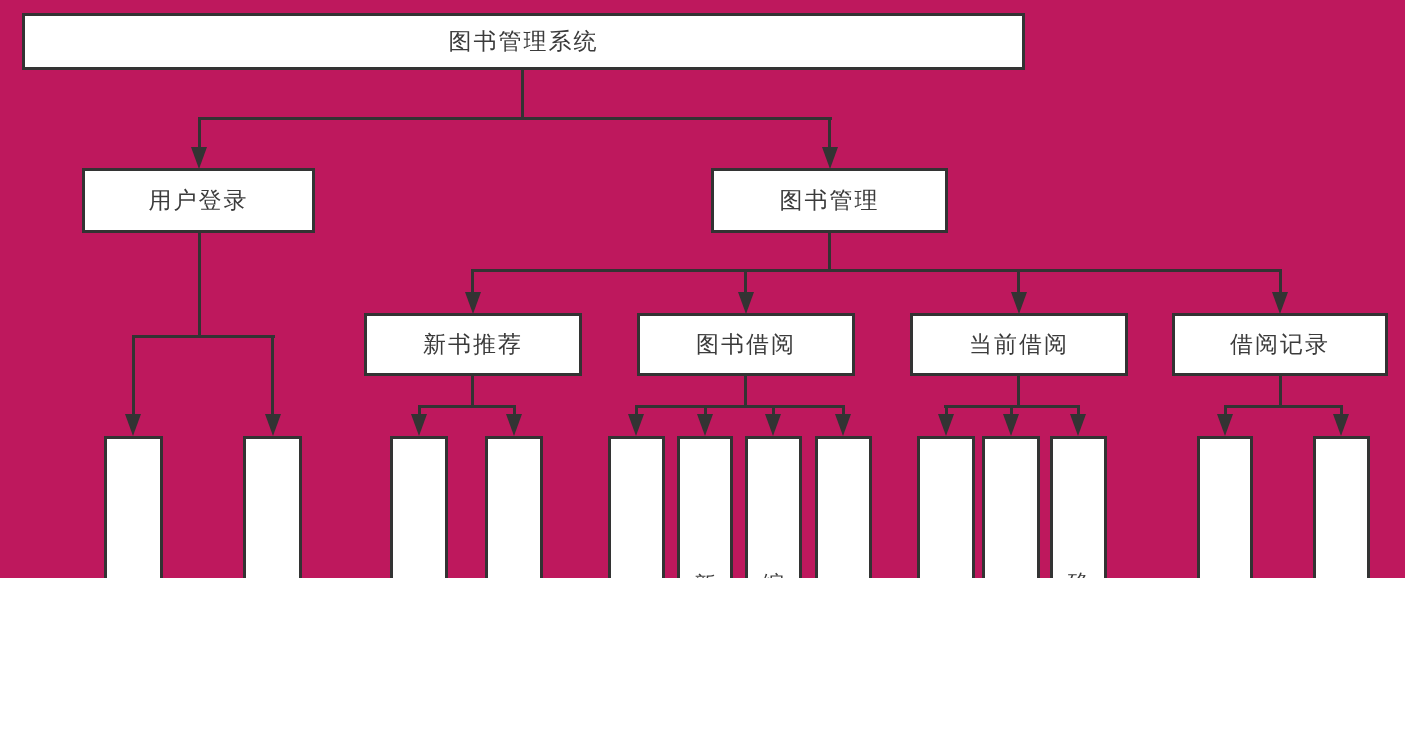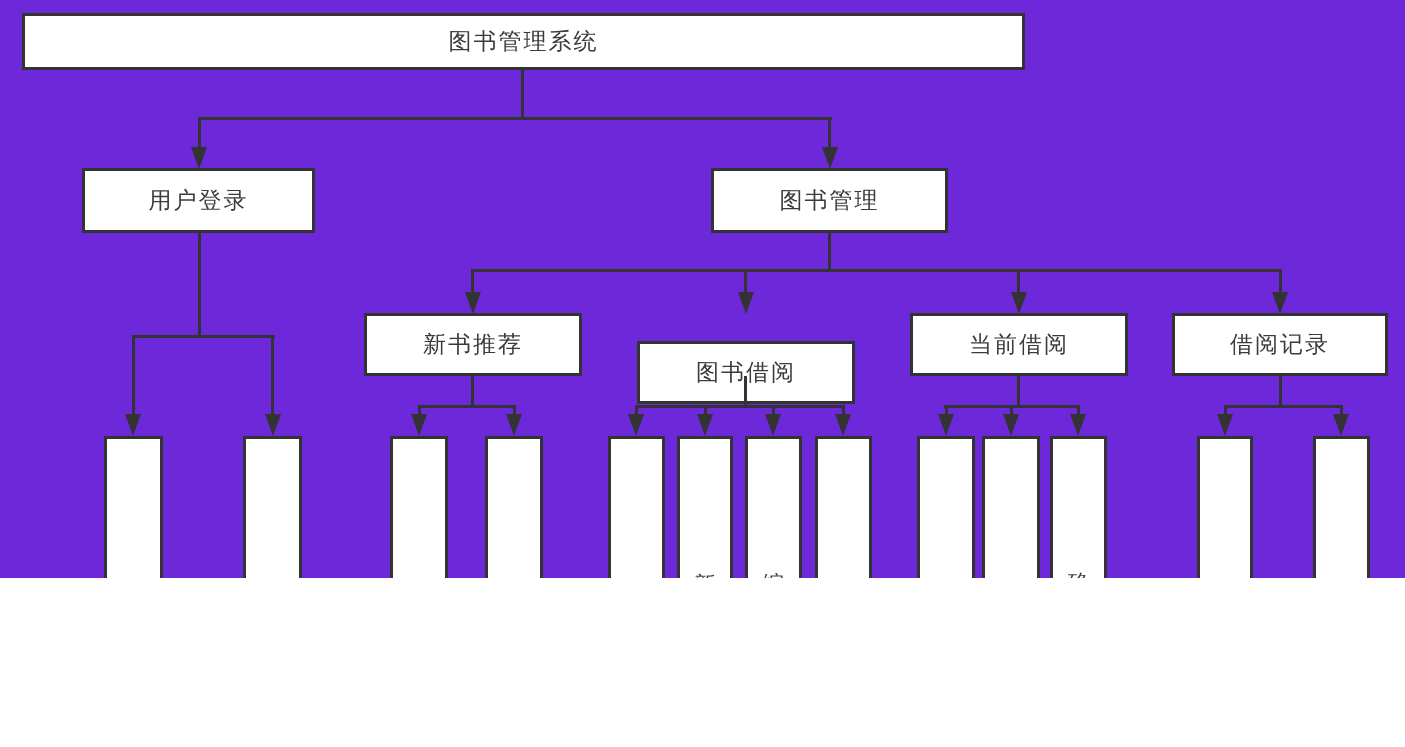--- a/index.html
+++ b/index.html
@@ -1,17 +1,17 @@
 <!DOCTYPE html>
 <html><head>
 <meta charset="utf-8">
 <style>
   html,body{margin:0;padding:0;background:#ffffff;}
   .canvas{
-    position:relative;width:1405px;height:578px;background:#6d28d9;overflow:hidden;
+    position:relative;width:1405px;height:578px;background:#be185d;overflow:hidden;
     font-family:"DejaVu Sans","Liberation Sans",sans-serif;
   }
   .box{
     position:absolute;box-sizing:border-box;
     border:3px solid #333333;background:#ffffff;
     display:flex;align-items:center;justify-content:center;
     color:#3b3b3b;
   }
   .box.h{font-size:23px;letter-spacing:2px;white-space:nowrap;}
   .box.v span{
@@ -45,21 +45,21 @@
   </div>
 
   <div class="box h" style="left:364px;top:313px;width:218px;height:63px;">
     <span>新书推荐</span>
   </div>
 
   <div class="box h" style="left:711px;top:168px;width:237px;height:65px;">
     <span>图书管理</span>
   </div>
 
-  <div class="box h" style="left:637px;top:313px;width:218px;height:63px;margin-top:28px;">
+  <div class="box h" style="left:637px;top:313px;width:218px;height:63px;">
     <span>图书借阅</span>
   </div>
 
   <div class="box h" style="left:1172px;top:313px;width:216px;height:63px;">
     <span>借阅记录</span>
   </div>
 
   <div class="box h" style="left:910px;top:313px;width:218px;height:63px;">
     <span>当前借阅</span>
   </div>

